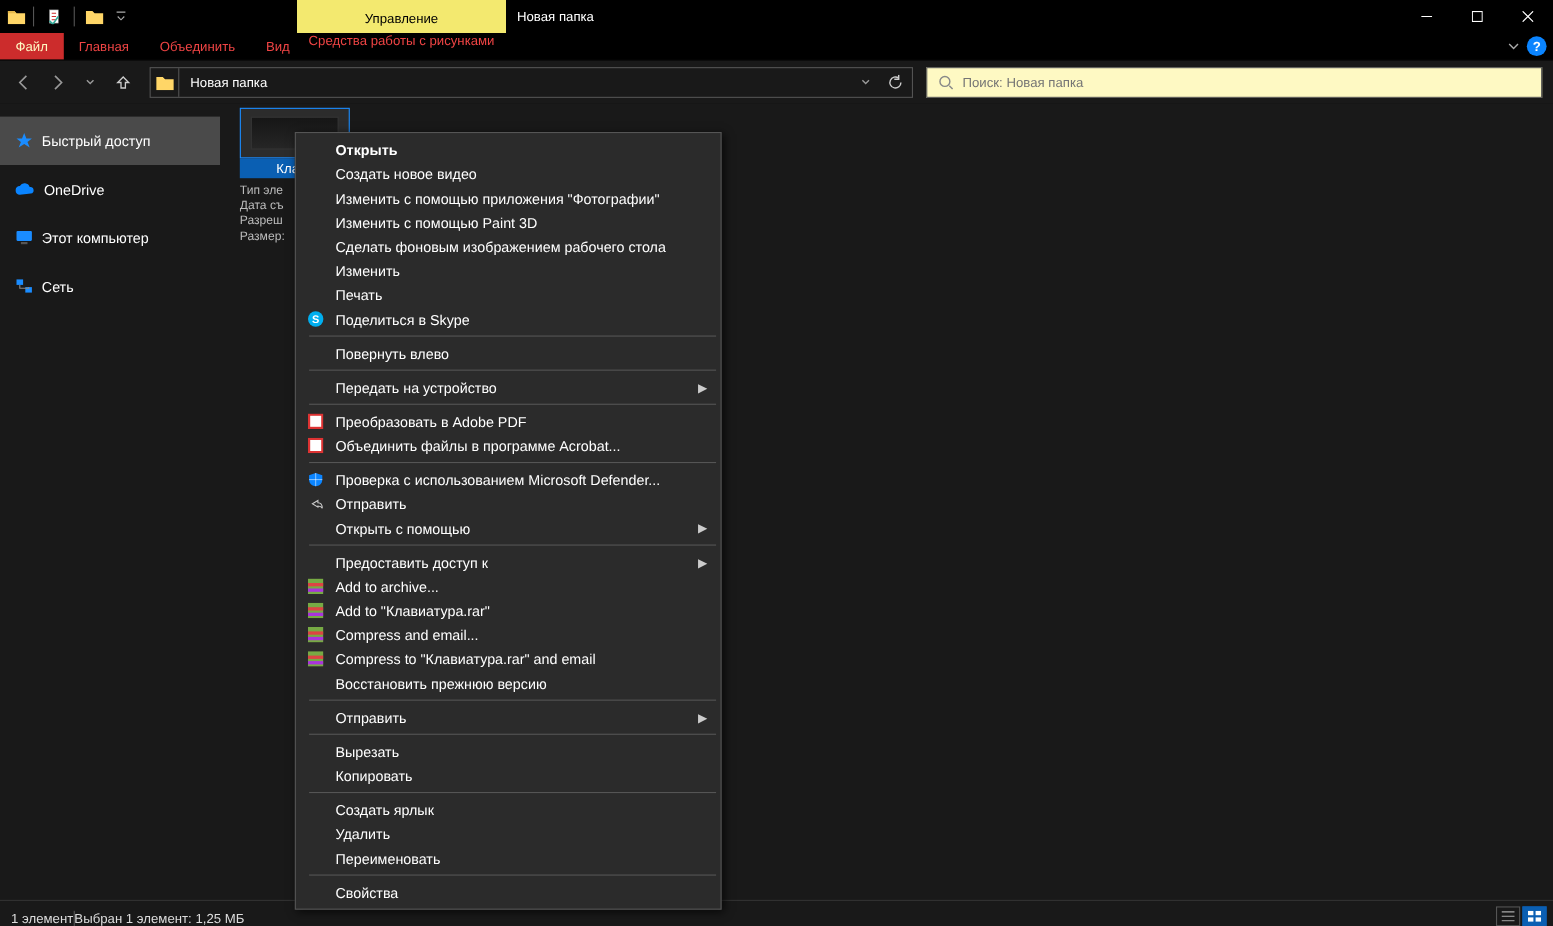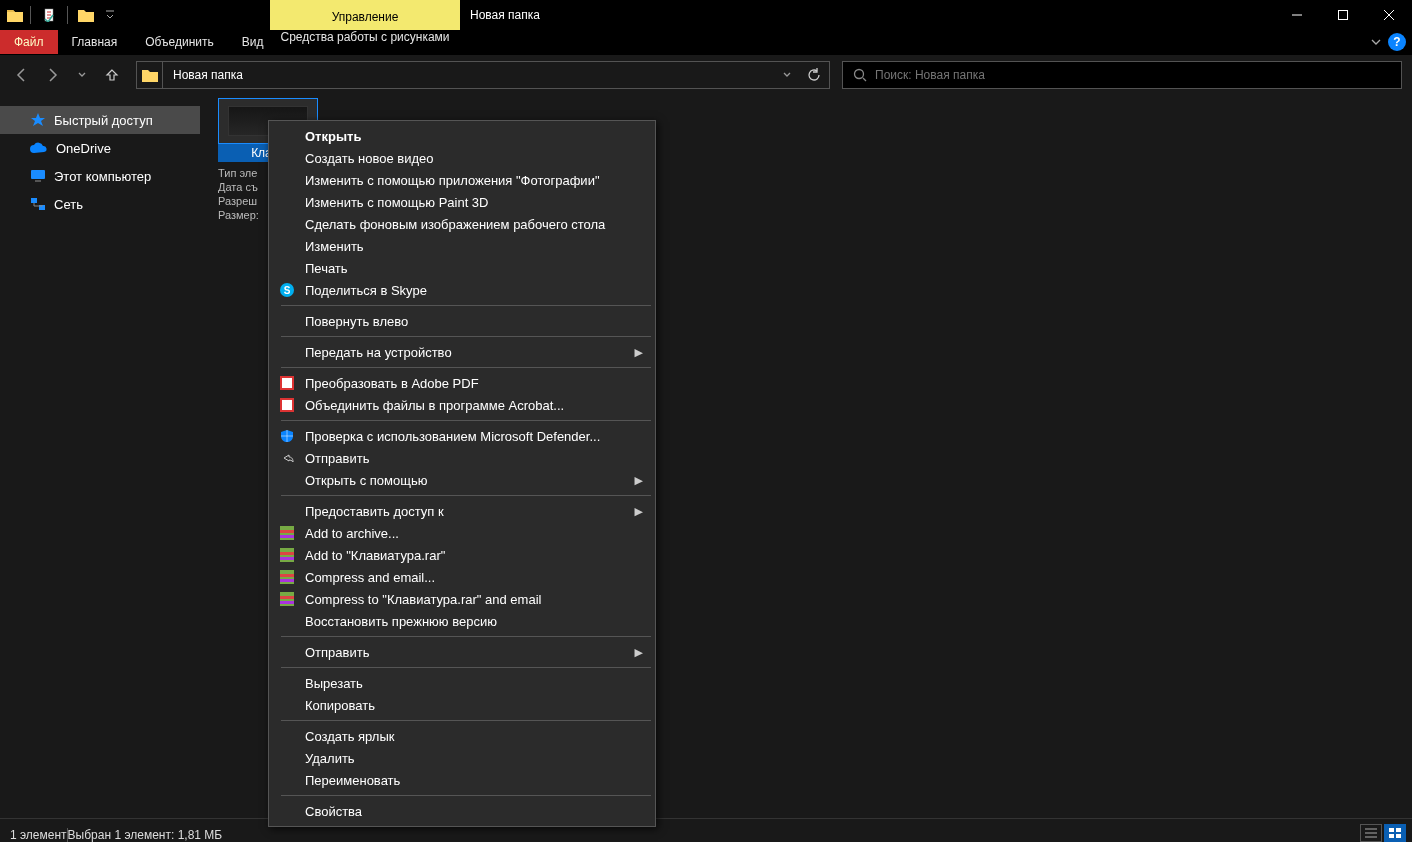--- a/index.html
+++ b/index.html
@@ -14,41 +14,41 @@
 .qat-icon { width: 20px; height: 20px; display: flex; align-items: center; justify-content: center; }
 .ribbon-tab-context { position: absolute; left: 270px; top: 0; width: 190px; height: 34px; background: #f3e96f; color: #000; display: flex; align-items: center; justify-content: center; font-size: 12px; }
 .titlebar-title { position: absolute; left: 470px; top: 0; height: 30px; display: flex; align-items: center; font-size: 12px; color: #fff; }
 .titlebar-controls { position: absolute; right: 0; top: 0; display: flex; }
 .win-ctrl { width: 46px; height: 30px; display: flex; align-items: center; justify-content: center; color: #fff; }
 .win-ctrl svg { width: 10px; height: 10px; }
 
 
 .ribbon-row { height: 24px; background: #000; display: flex; align-items: stretch; position: relative; }
 .file-tab { background: #cc2c2c; color: #fef9c3; padding: 0 14px; display: flex; align-items: center; font-size: 12px; }
-.ribbon-tab { color: #e5e5e5; padding: 0 14px; display: flex; align-items: center; font-size: 12px; }
+.ribbon-tab { color: #ef4444; padding: 0 14px; display: flex; align-items: center; font-size: 12px; }
 .ribbon-tab-tools { position: absolute; left: 270px; width: 190px; padding: 0; justify-content: center; }
 .ribbon-right { position: absolute; right: 6px; top: 0; height: 24px; display: flex; align-items: center; gap: 6px; }
 .help-btn { width: 18px; height: 18px; border-radius: 50%; background: #0a84ff; color: #fff; display: flex; align-items: center; justify-content: center; font-size: 12px; font-weight: bold; }
 
 
 .navbar { height: 40px; background: #191919; display: flex; align-items: center; padding: 0 10px; gap: 6px; border-top: 1px solid #000; }
 .nav-btn { width: 24px; height: 24px; display: flex; align-items: center; justify-content: center; color: #bbb; }
 .addr-box { flex: 1; height: 28px; border: 1px solid #535353; background: #191919; display: flex; align-items: center; margin-left: 6px; margin-right: 6px; max-width: 716px; }
 .addr-folder-icon { width: 26px; display: flex; align-items: center; justify-content: center; border-right: 1px solid #535353; height: 100%; }
 .addr-path { padding: 0 10px; font-size: 12px; color: #fff; flex: 1; }
 .addr-drop { width: 24px; display: flex; align-items: center; justify-content: center; color: #bbb; }
 .addr-refresh { width: 30px; display: flex; align-items: center; justify-content: center; color: #bbb; }
-.search-box { width: 560px; height: 28px; border: 1px solid #535353; background: #000000; display: flex; align-items: center; padding: 0 10px; gap: 8px; justify-content: space-between; }
+.search-box { width: 560px; height: 28px; border: 1px solid #535353; background: #fef9c3; display: flex; align-items: center; padding: 0 10px; gap: 8px; justify-content: space-between; }
 .search-box input { background: transparent; border: none; outline: none; color: #888; font-size: 12px; flex: 1; }
 .search-icon-wrap { color: #888; }
 
 
 .main { display: flex; height: calc(100% - 30px - 24px - 40px - 24px); background: #191919; }
 .sidebar { width: 200px; background: #191919; padding-top: 12px; }
-.sidebar-item { height: 28px; display: flex; align-items: center; gap: 8px; padding-left: 30px; font-size: 13px; color: #fff; }
+.sidebar-item { height: 44px; display: flex; align-items: center; gap: 8px; padding-left: 14px; font-size: 13px; color: #fff; }
 .sidebar-item.active { background: #4a4a4a; }
 .star-icon { color: #1a8cff; }
 
 .content { flex: 1; background: #191919; padding: 14px; position: relative; }
 .tile { width: 100px; position: absolute; left: 18px; top: 4px; }
 .tile-thumb { width: 100px; height: 46px; background: #2c2c2c; border: 1px solid #1a8cff; display: flex; align-items: center; justify-content: center; }
 .tile-thumb-inner { width: 80px; height: 30px; background: linear-gradient(#161616,#262626); border: 1px solid #333; }
 .tile-label { background: #0a5fb3; color: #fff; font-size: 12px; text-align: center; padding: 2px 0; white-space: nowrap; overflow: hidden; }
 .tile-details { font-size: 11px; color: #bbb; margin-top: 4px; line-height: 14px; white-space: nowrap; overflow: hidden; }
 
@@ -369,21 +369,21 @@
   <div class="cm-item">Создать ярлык</div>
   <div class="cm-item">Удалить</div>
   <div class="cm-item">Переименовать</div>
   <div class="cm-sep"></div>
   <div class="cm-item">Свойства</div>
 </div>
 
 <div class="statusbar">
   <span>1 элемент</span>
   <div class="status-sep"></div>
-  <span>Выбран 1 элемент: 1,81 МБ</span>
+  <span>Выбран 1 элемент: 1,25 МБ</span>
   <div class="status-right">
     <div class="status-view">
       <svg width="12" height="10" viewBox="0 0 12 10">
           <path d="M0 1h12M0 5h12M0 9h12" stroke="#aaa" stroke-width="1"></path>
         </svg>
     </div>
     <div class="status-view active">
       <svg width="12" height="10" viewBox="0 0 12 10">
           <rect x="0" y="0" width="5" height="4" fill="#fff"></rect>
           <rect x="7" y="0" width="5" height="4" fill="#fff"></rect>

